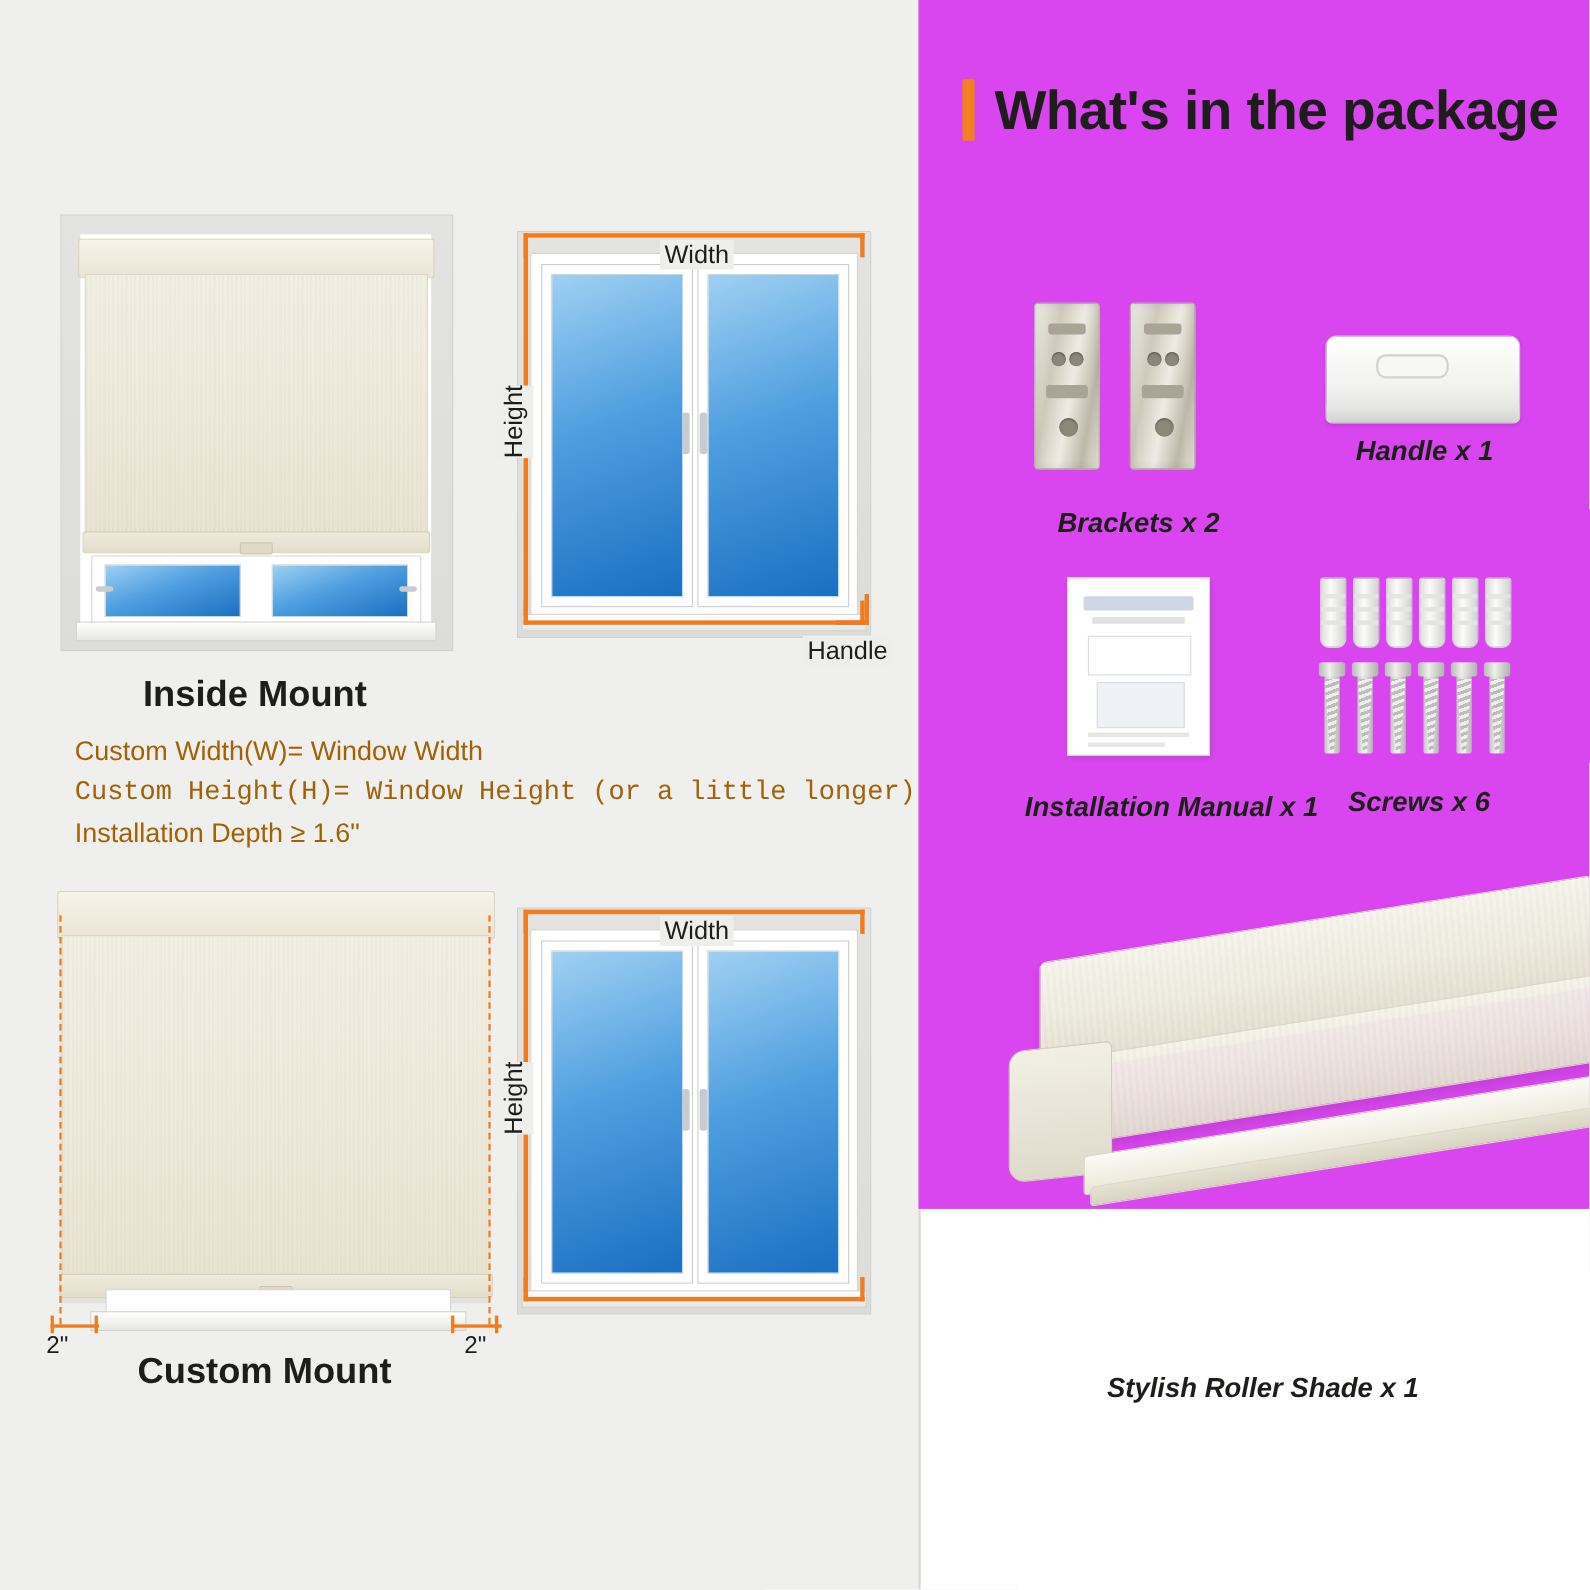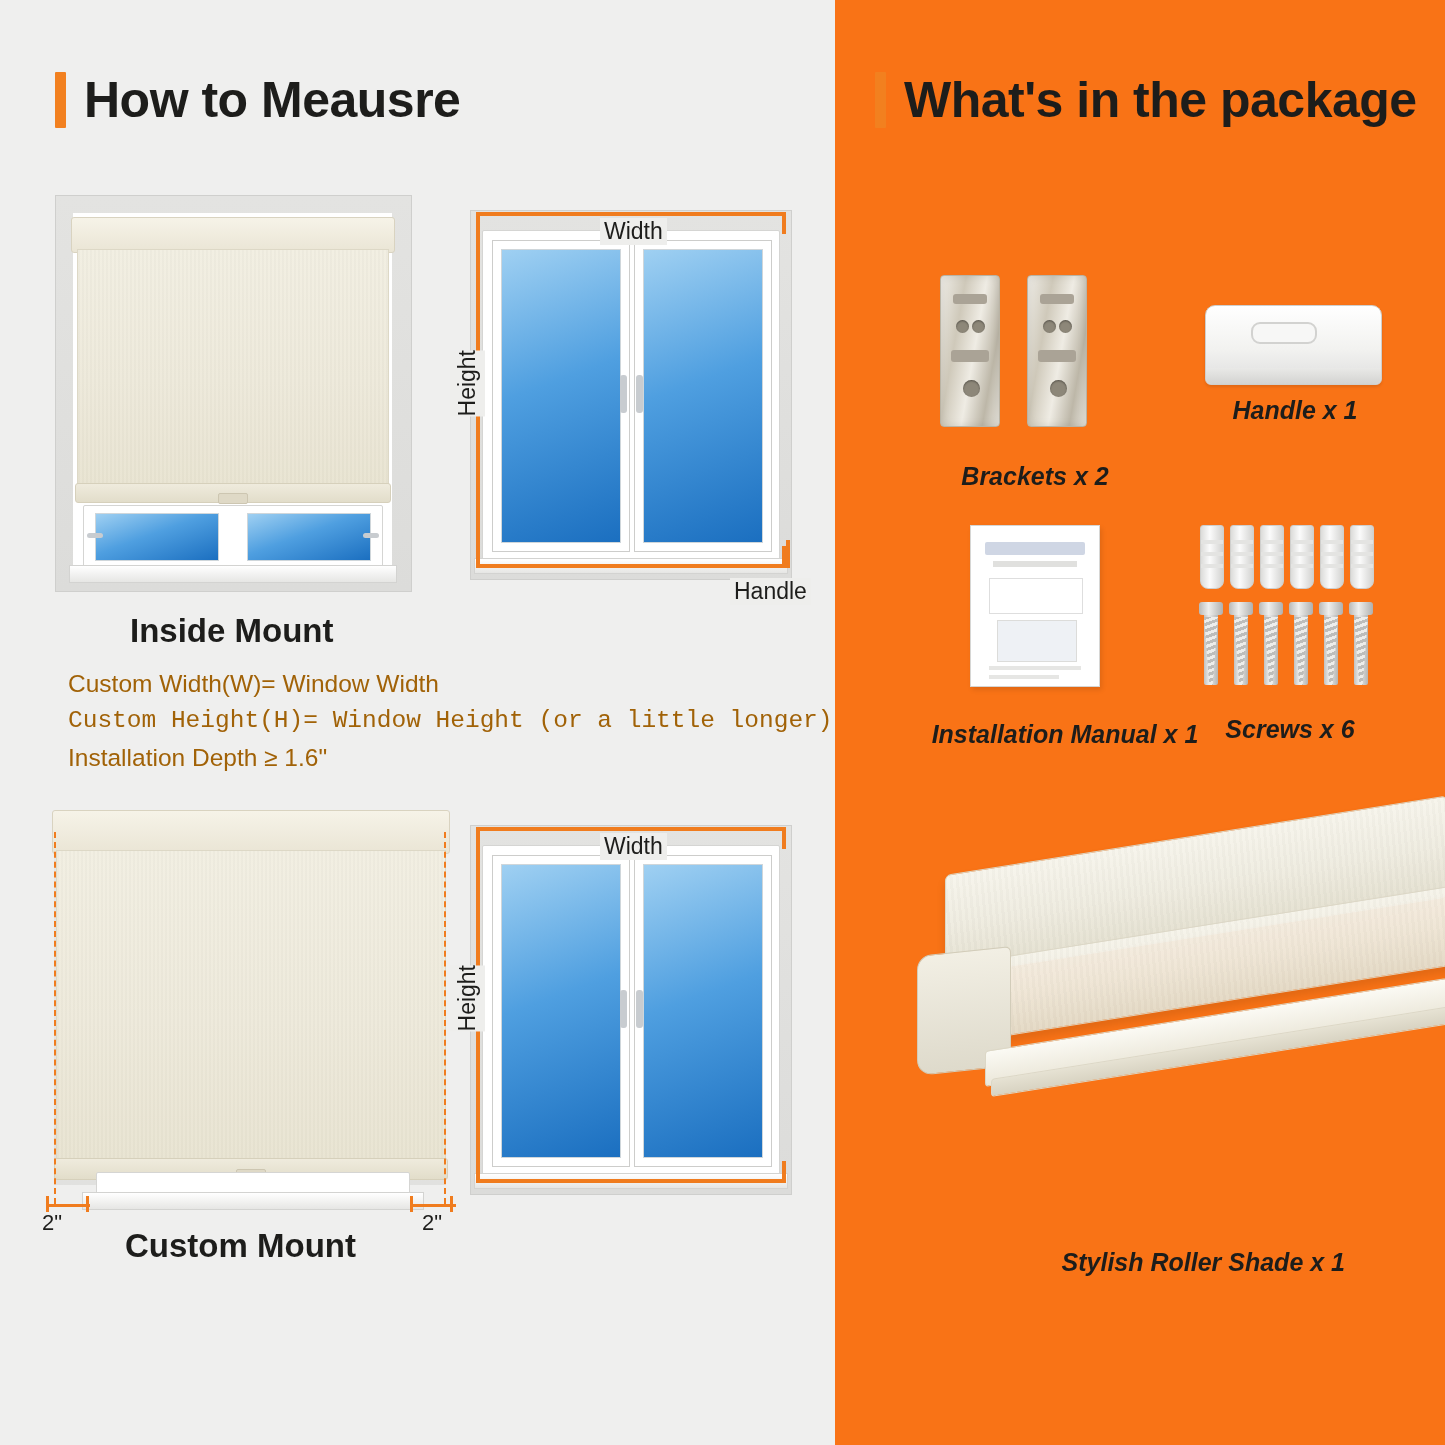--- a/index.html
+++ b/index.html
@@ -4,21 +4,21 @@
 <style>
   html,body{margin:0;padding:0;}
   body{
     width:1445px;height:1445px;
     background:#ffffff;
     font-family:"Liberation Sans", sans-serif;
     overflow:hidden;
   }
   .page{position:relative;width:1445px;height:1445px;display:flex;}
   .left{position:relative;width:835px;height:1445px;background:#efefee;}
-  .right{position:relative;width:610px;height:1445px;background:#f97316;}
+  .right{position:relative;width:610px;height:1099px;background:#d946ef;}
   .divider{position:absolute;left:835px;top:0;width:2px;height:1445px;background:#d8d8d6;}
 
   
   .heading{display:flex;align-items:center;gap:18px;}
   .accent-bar{width:11px;height:56px;background:#f2801f;border-radius:1px;}
   .heading h1{
     margin:0;font-size:50px;line-height:1;font-weight:bold;color:#1d1d1b;
     letter-spacing:-0.5px;
   }
   .h-left{position:absolute;left:55px;top:72px;}
@@ -169,24 +169,20 @@
     border:1px solid #dcd7c6;border-radius:4px;
   }
 </style>
 </head>
 <body>
 
 <div class="page">
 
   <div class="left">
 
-    <div class="heading h-left">
-      <div class="accent-bar"></div>
-      <h1>How to Meausre</h1>
-    </div>
 
     <div class="illus" style="left:55px;top:195px;width:355px;height:395px;">
       <div class="recess" style="left:0;top:0;width:355px;height:395px;"></div>
       <div class="recess-inner" style="left:18px;top:18px;width:319px;height:358px;"></div>
 
       <div class="shade-head" style="left:16px;top:22px;width:322px;height:34px;"></div>
 
       <div class="shade-fabric" style="left:22px;top:54px;width:310px;height:236px;"></div>
 
       <div class="shade-rail" style="left:20px;top:288px;width:314px;height:18px;"></div>
@@ -391,16 +387,16 @@
     </div>
     <div class="pkg-caption" style="left:355px;top:715px;width:200px;">Screws  x 6</div>
 
     <div class="product" style="left:90px;top:855px;width:520px;height:380px;">
       <div class="prod-tube" style="left:20px;top:20px;width:500px;height:100px;transform:skewY(-9deg);transform-origin:left bottom;border-radius:6px;"></div>
       <div class="prod-tube" style="left:38px;top:108px;width:490px;height:78px;transform:skewY(-9deg);transform-origin:left bottom;border-radius:4px;opacity:0.95;"></div>
       <div class="prod-cap" style="left:-8px;top:96px;width:92px;height:118px;transform:skewY(-6deg);"></div>
       <div class="prod-rail" style="left:60px;top:196px;width:470px;height:34px;transform:skewY(-9deg);transform-origin:left bottom;"></div>
       <div class="prod-rail" style="left:66px;top:224px;width:462px;height:16px;transform:skewY(-9deg);transform-origin:left bottom;background:linear-gradient(180deg,#e6e2d3 0%,#d8d3c2 100%);"></div>
     </div>
-    <div class="pkg-caption" style="left:140px;top:1248px;width:370px;text-align:right;">Stylish Roller Shade x 1</div>
+    <div class="pkg-caption" style="left:128px;top:1248px;width:370px;">Stylish Roller Shade x 1</div>
 
   </div>
 </div>
 
 </body></html>

